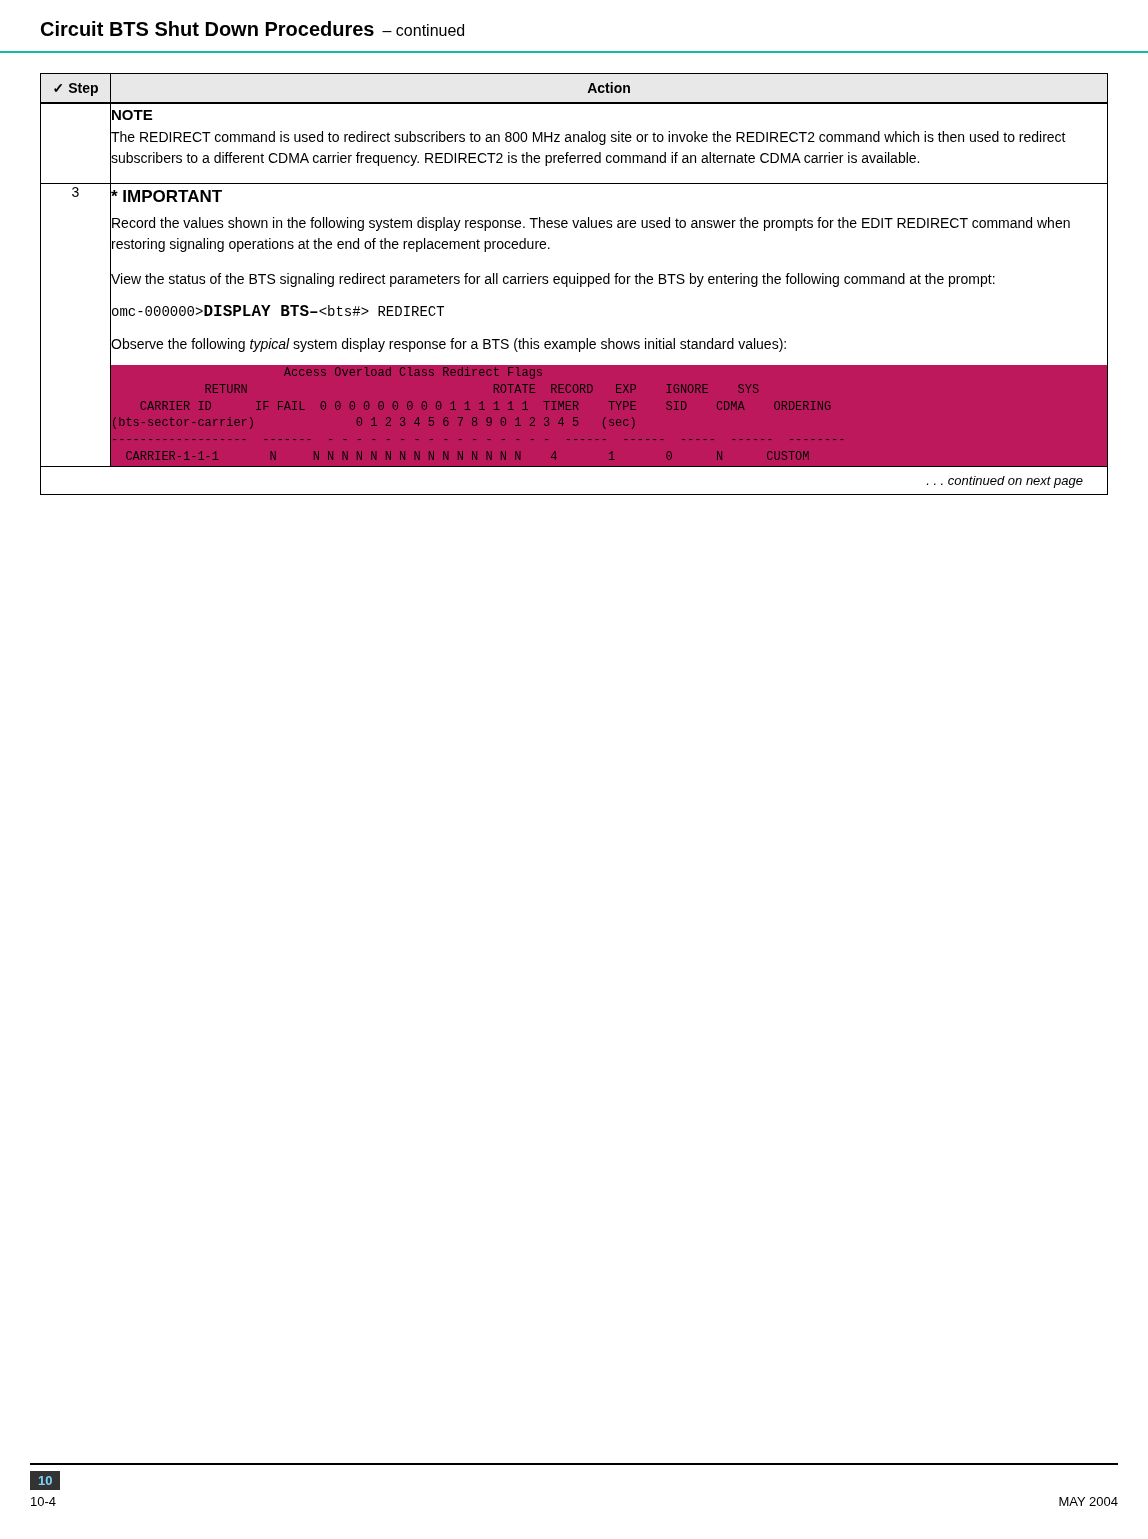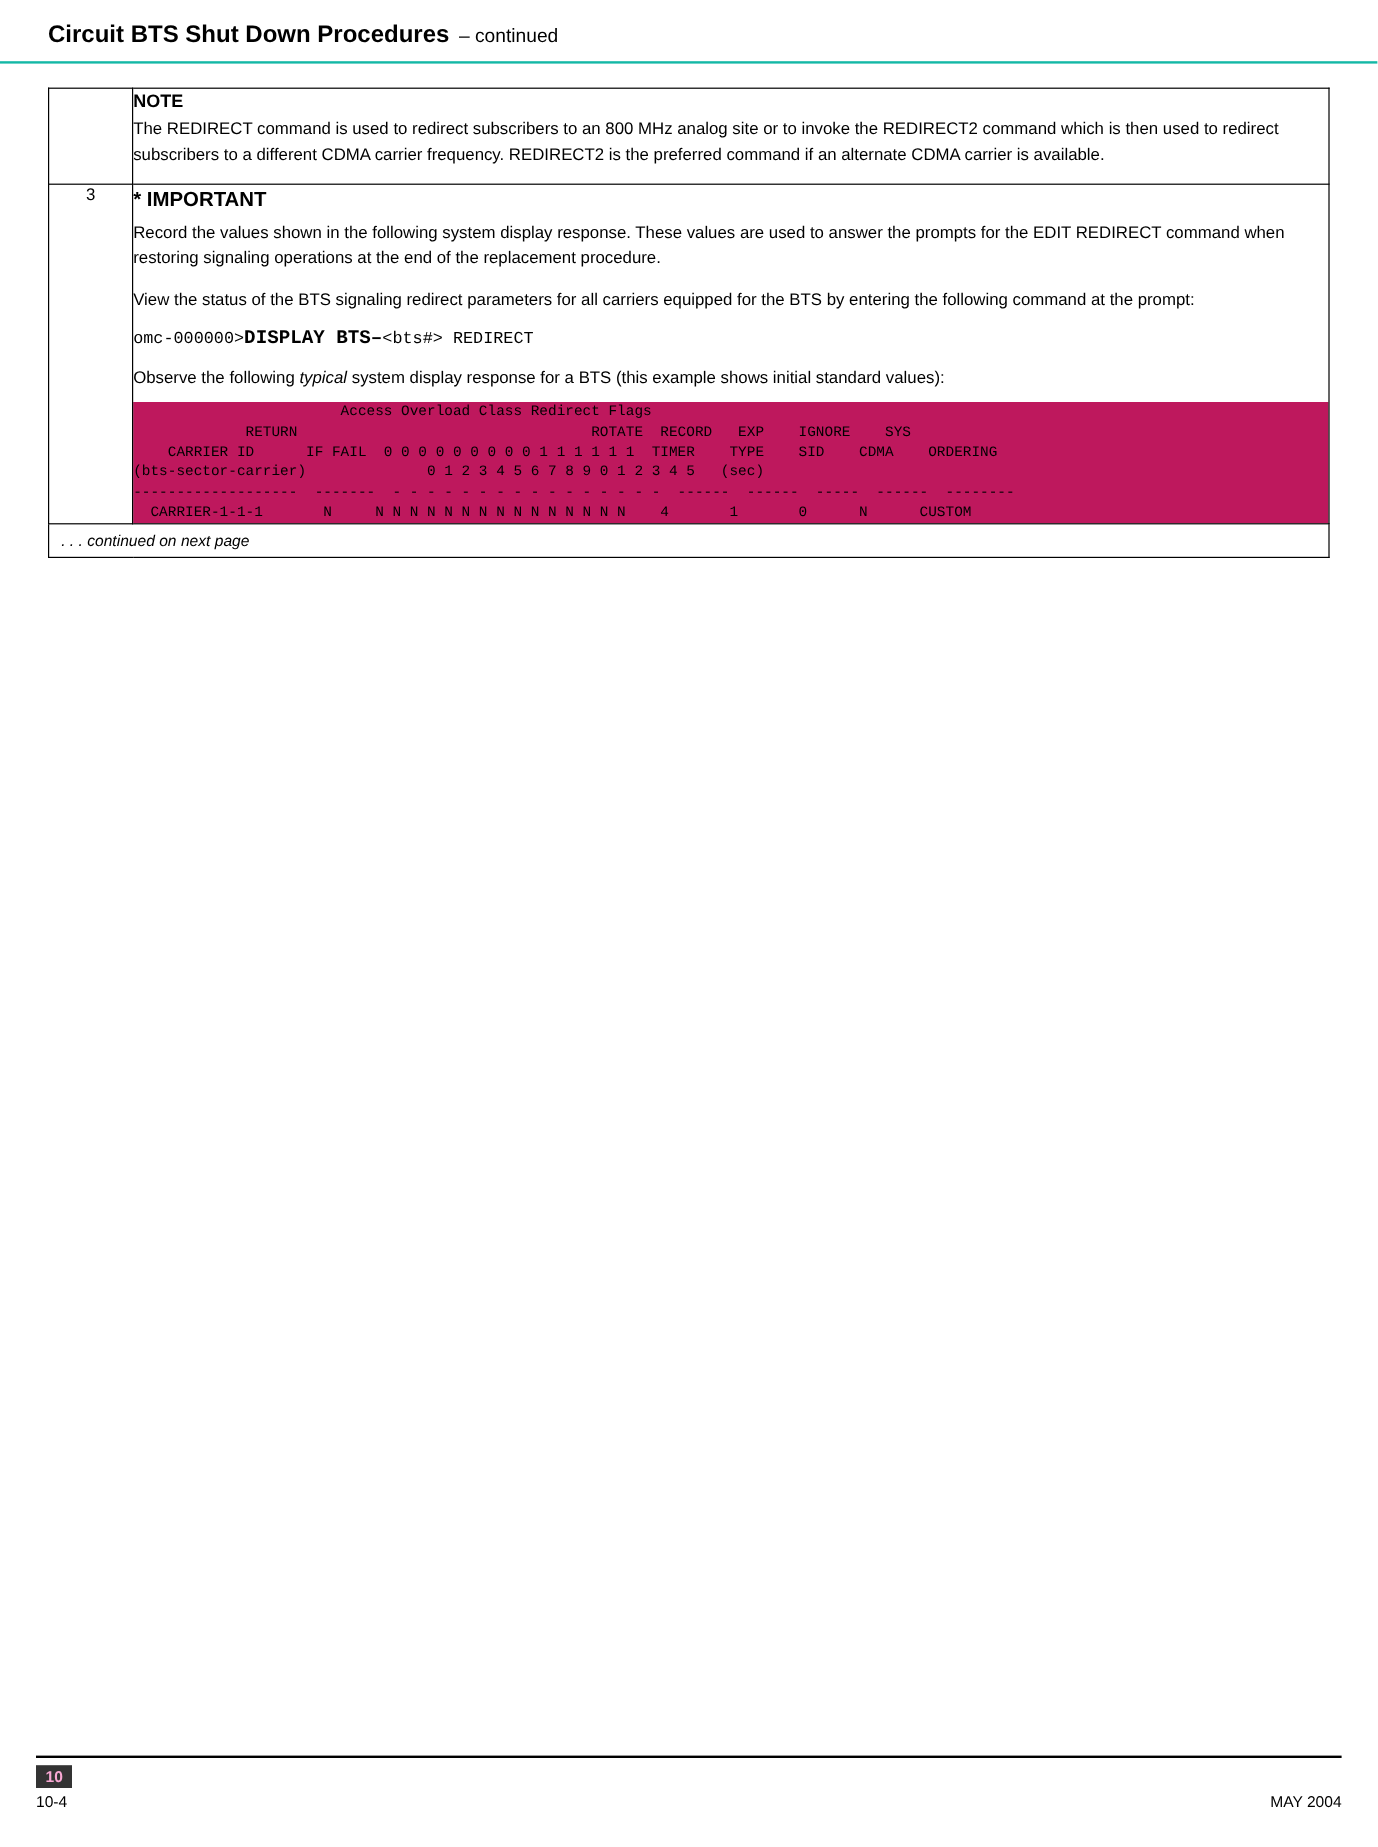--- a/index.html
+++ b/index.html
@@ -137,21 +137,22 @@
       font-family: 'Courier New', monospace;
       font-size: 12px;
       line-height: 1.4;
       margin-top: 10px;
       white-space: pre;
       background: #be185d;
     }
 
     
     .continued-row td {
-      padding: 6px 10px;
+      text-align: right;
+      padding: 6px 24px;
       font-size: 13px;
       font-style: italic;
       border: none;
     }
 
     
     .page-footer {
       position: absolute;
       bottom: 30px;
       left: 0;
@@ -170,21 +171,21 @@
     }
     .footer-left {
       display: flex;
       flex-direction: column;
       align-items: flex-start;
     }
     .footer-page-num {
       font-size: 13px;
       font-weight: bold;
       background: #333;
-      color: #f9a8d4;
+      color: #7dd3fc;
       padding: 2px 8px;
       margin-bottom: 4px;
     }
     .footer-page-label {
       font-size: 13px;
     }
     .footer-center {
       text-align: center;
       font-size: 13px;
       flex: 1;
@@ -211,20 +212,26 @@
     <span class="header-title-bold">Circuit BTS Shut Down Procedures</span>
     <span class="header-title-normal">  – continued</span>
   </div>
 
   <div class="main-content">
 
     <table class="main-table">
 
       <tbody>
 
+      <tr class="col-header-row">
+        <th>
+          <span>✓</span>&nbsp;<span>Step</span>
+        </th>
+        <th>Action</th>
+      </tr>
 
       <tr>
         <td class="step-col"></td>
         <td class="action-col">
           <div class="note-section">
             <div class="note-title">NOTE</div>
             <div class="note-text">The REDIRECT command is used to redirect subscribers to an 800 MHz analog site or to invoke the REDIRECT2 command which is then used to redirect subscribers to a different CDMA carrier frequency. REDIRECT2 is the preferred command if an alternate CDMA carrier is available.</div>
           </div>
         </td>
       </tr>

